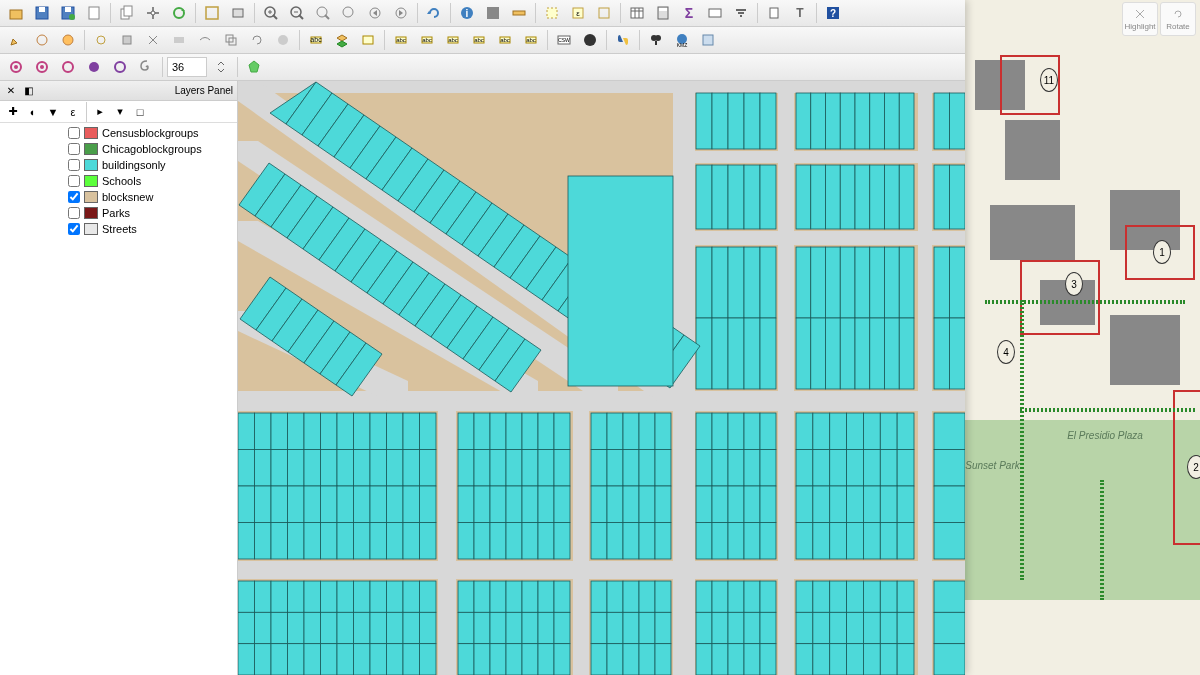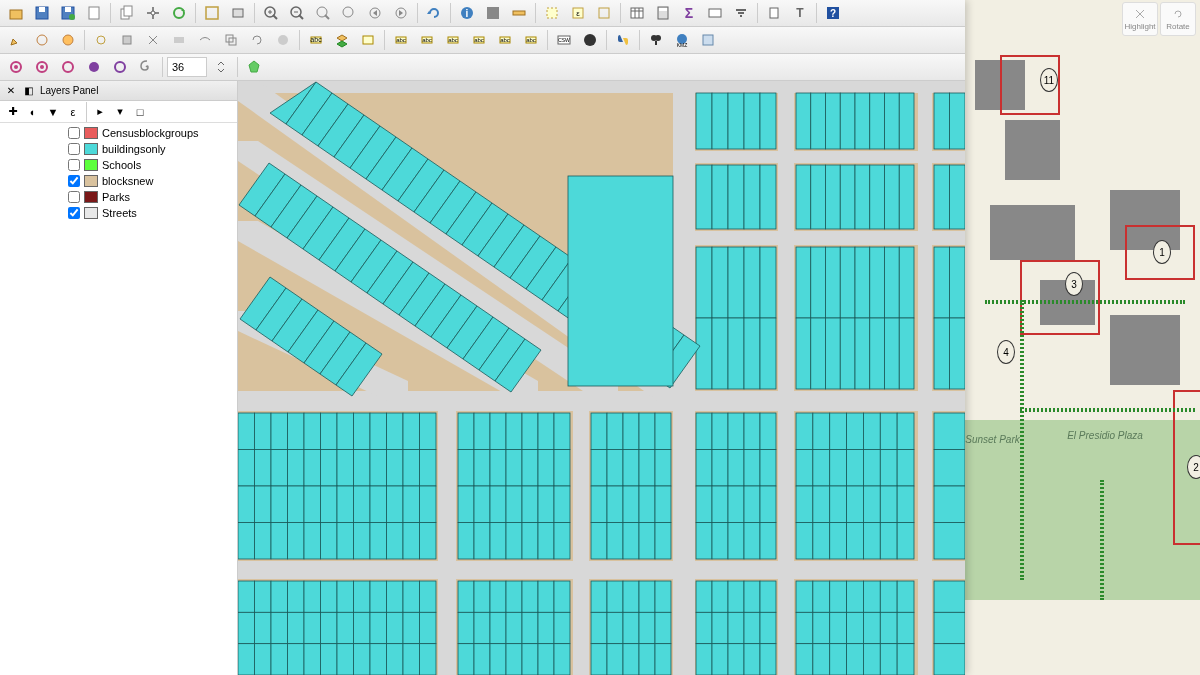--- a/index.html
+++ b/index.html
@@ -434,37 +434,42 @@
         </svg>
       </button>
   </div>
 
   <div class="content-row">
 
     <div class="layers-panel">
       <div class="panel-header">
         <span class="panel-close">✕</span>
         <span class="panel-close">◧</span>
-        <span style="flex:1;text-align:left">Layers Panel</span>
+        <span style="flex:1;text-align:right">Layers Panel</span>
       </div>
       <div class="panel-toolbar">
         <span class="panel-tool">✚</span>
         <span class="panel-tool">◐</span>
         <span class="panel-tool">▼</span>
         <span class="panel-tool">ε</span>
         <div class="tool-sep"></div>
         <span class="panel-tool">▸</span>
         <span class="panel-tool">▾</span>
         <span class="panel-tool">□</span>
       </div>
       <div class="layer-list" id="layer-list">
           <div class="layer-item">
             <input type="checkbox" class="layer-checkbox" style="">
             <span class="layer-swatch" style="background: rgb(232, 92, 92);"></span>
             <span class="layer-name">Censusblockgroups</span>
+          </div>
+          <div class="layer-item">
+            <input type="checkbox" class="layer-checkbox" style="">
+            <span class="layer-swatch" style="background: rgb(74, 158, 74);"></span>
+            <span class="layer-name">Chicagoblockgroups</span>
           </div>
           <div class="layer-item">
             <input type="checkbox" class="layer-checkbox" style="">
             <span class="layer-swatch" style="background: rgb(77, 217, 217);"></span>
             <span class="layer-name">buildingsonly</span>
           </div>
           <div class="layer-item">
             <input type="checkbox" class="layer-checkbox" style="">
             <span class="layer-swatch" style="background: rgb(92, 255, 60);"></span>
             <span class="layer-name">Schools</span>
@@ -930,15 +935,15 @@
   <div class="dotted-path" style="left:55px;top:300px;width:0;height:280px;"></div>
   <div class="dotted-path" style="left:55px;top:408px;width:175px;height:0;"></div>
   <div class="dotted-path" style="left:135px;top:480px;width:0;height:120px;"></div>
 
   <div class="circled-num" style="left:75px;top:68px;">11</div>
   <div class="circled-num" style="left:188px;top:240px;">1</div>
   <div class="circled-num" style="left:100px;top:272px;">3</div>
   <div class="circled-num" style="left:32px;top:340px;">4</div>
   <div class="circled-num" style="left:222px;top:455px;">2</div>
 
-  <div class="ref-label" style="left:0px;top:434px;width:55px;">Sunset Park</div>
+  <div class="ref-label" style="left:0px;top:460px;width:55px;">Sunset Park</div>
   <div class="ref-label" style="left:100px;top:430px;width:80px;">El Presidio Plaza</div>
 </div>
 
 </body></html>

